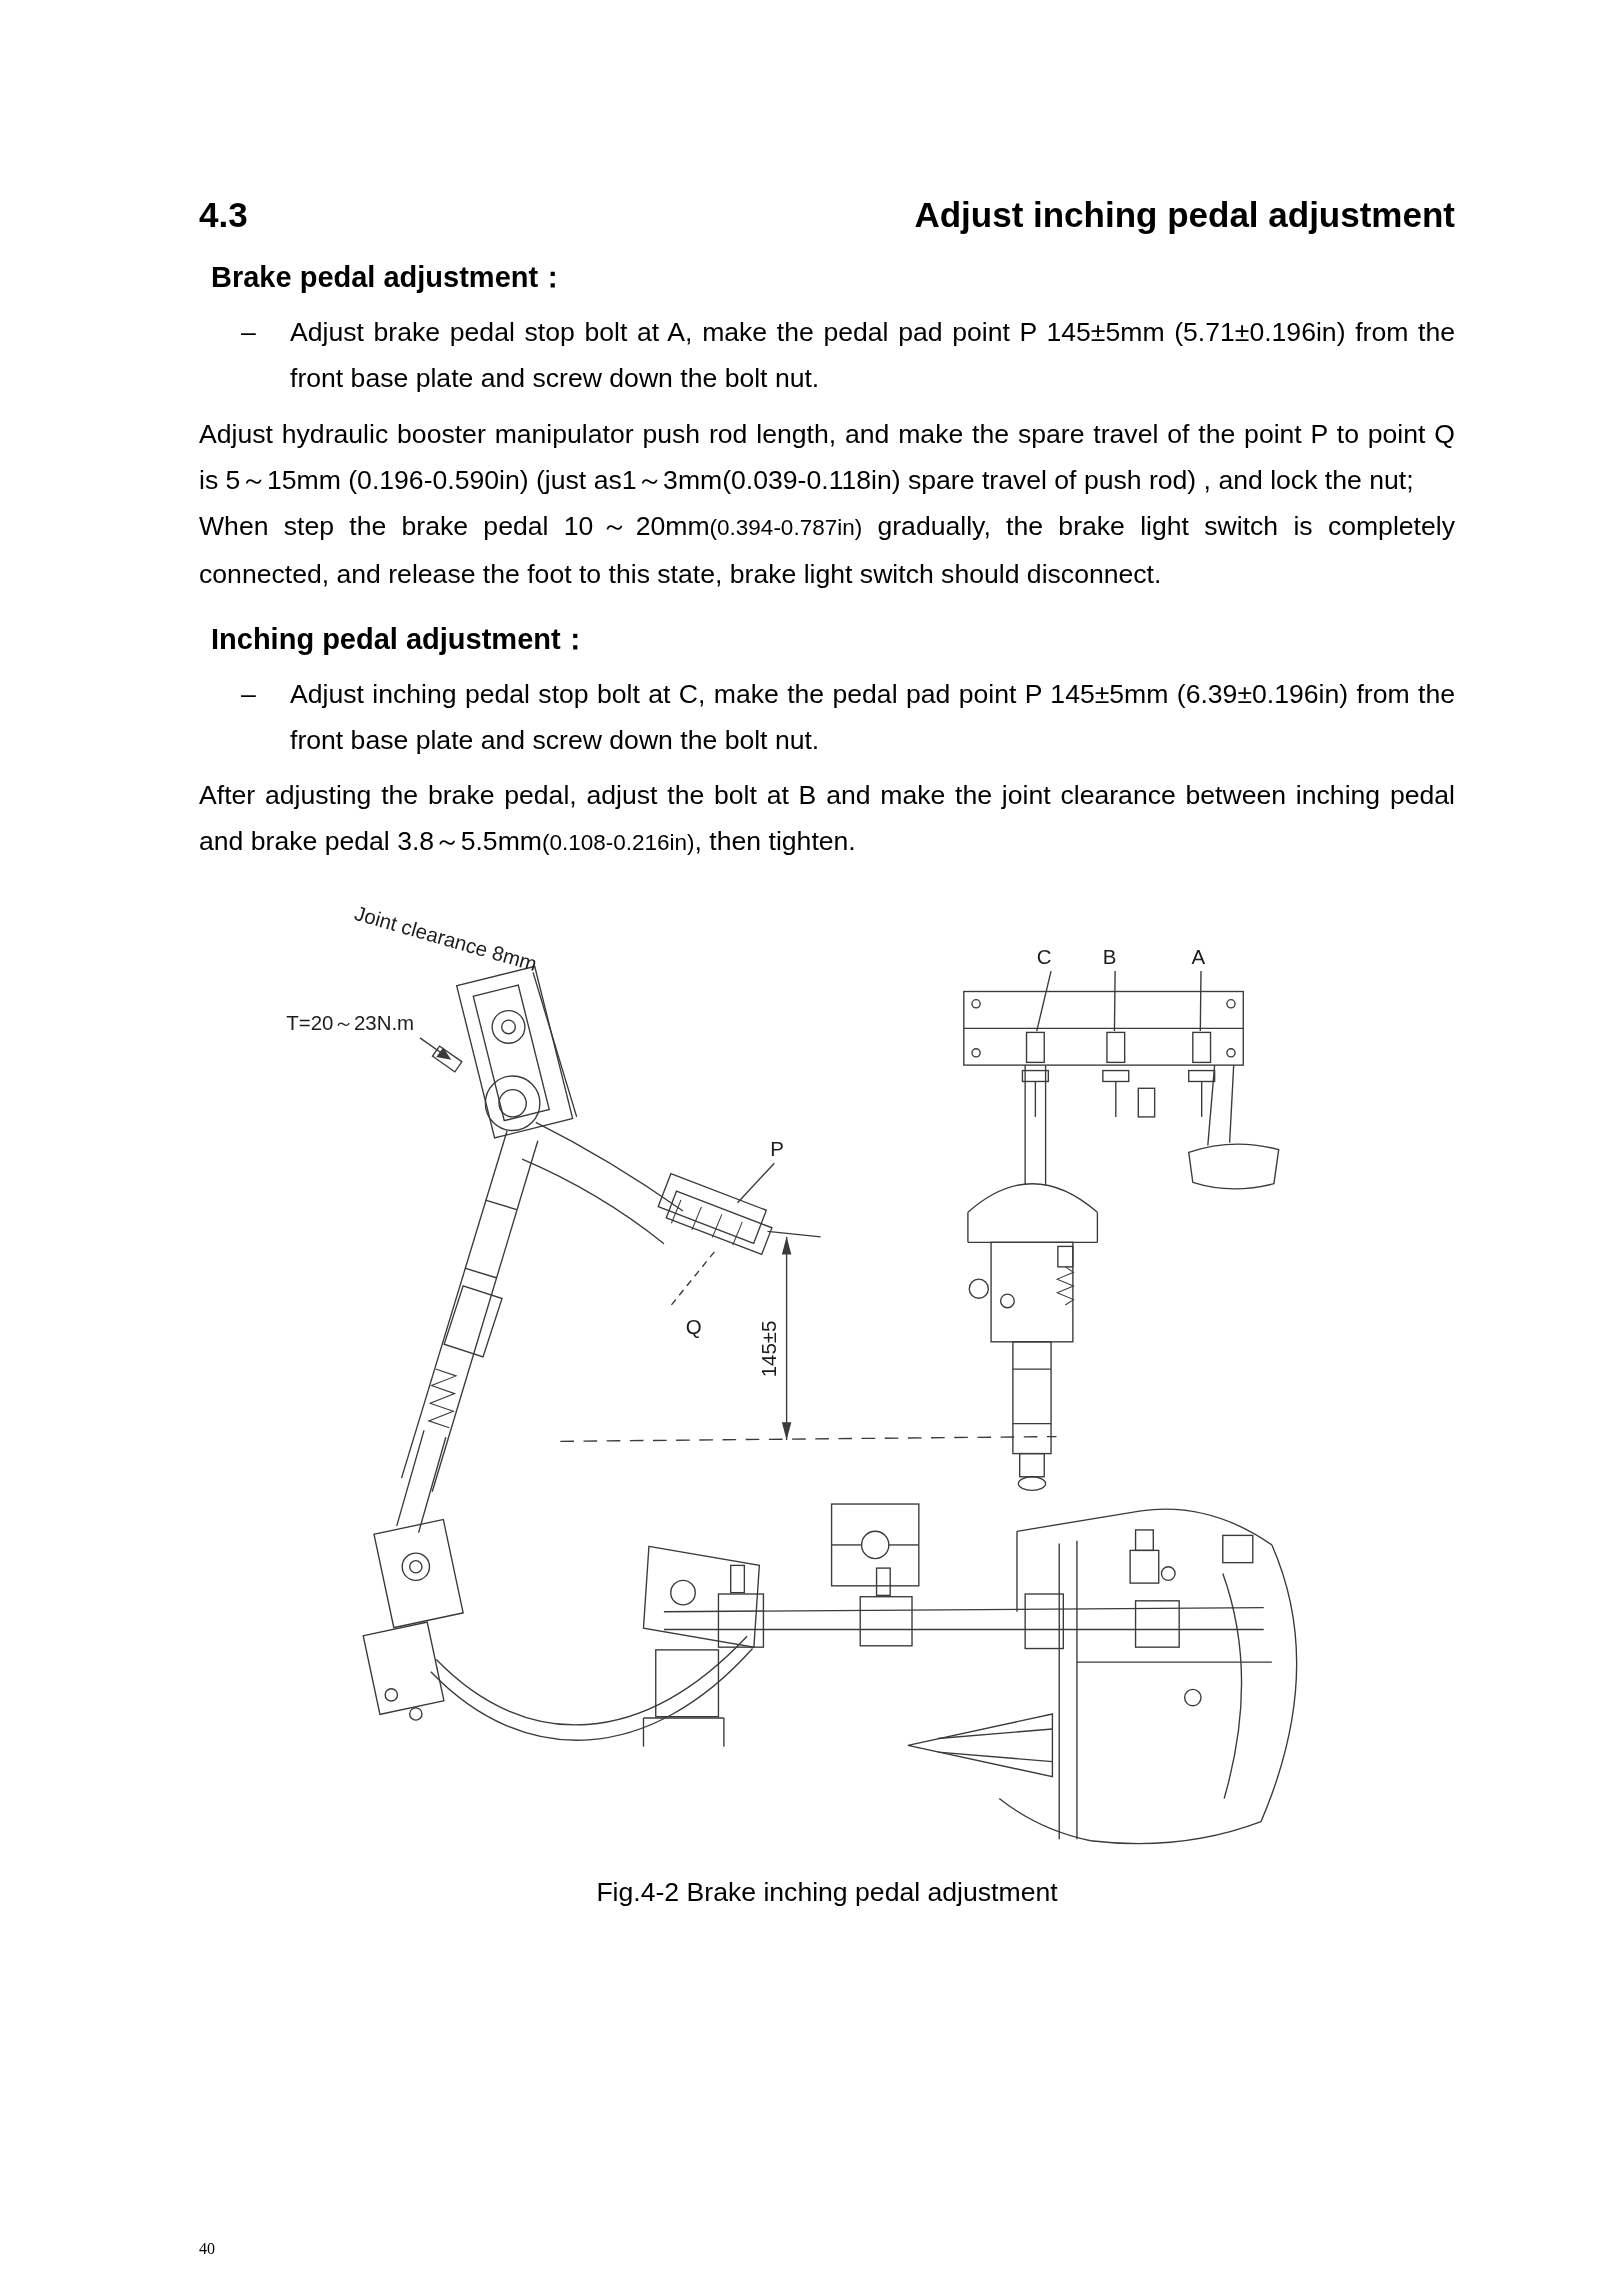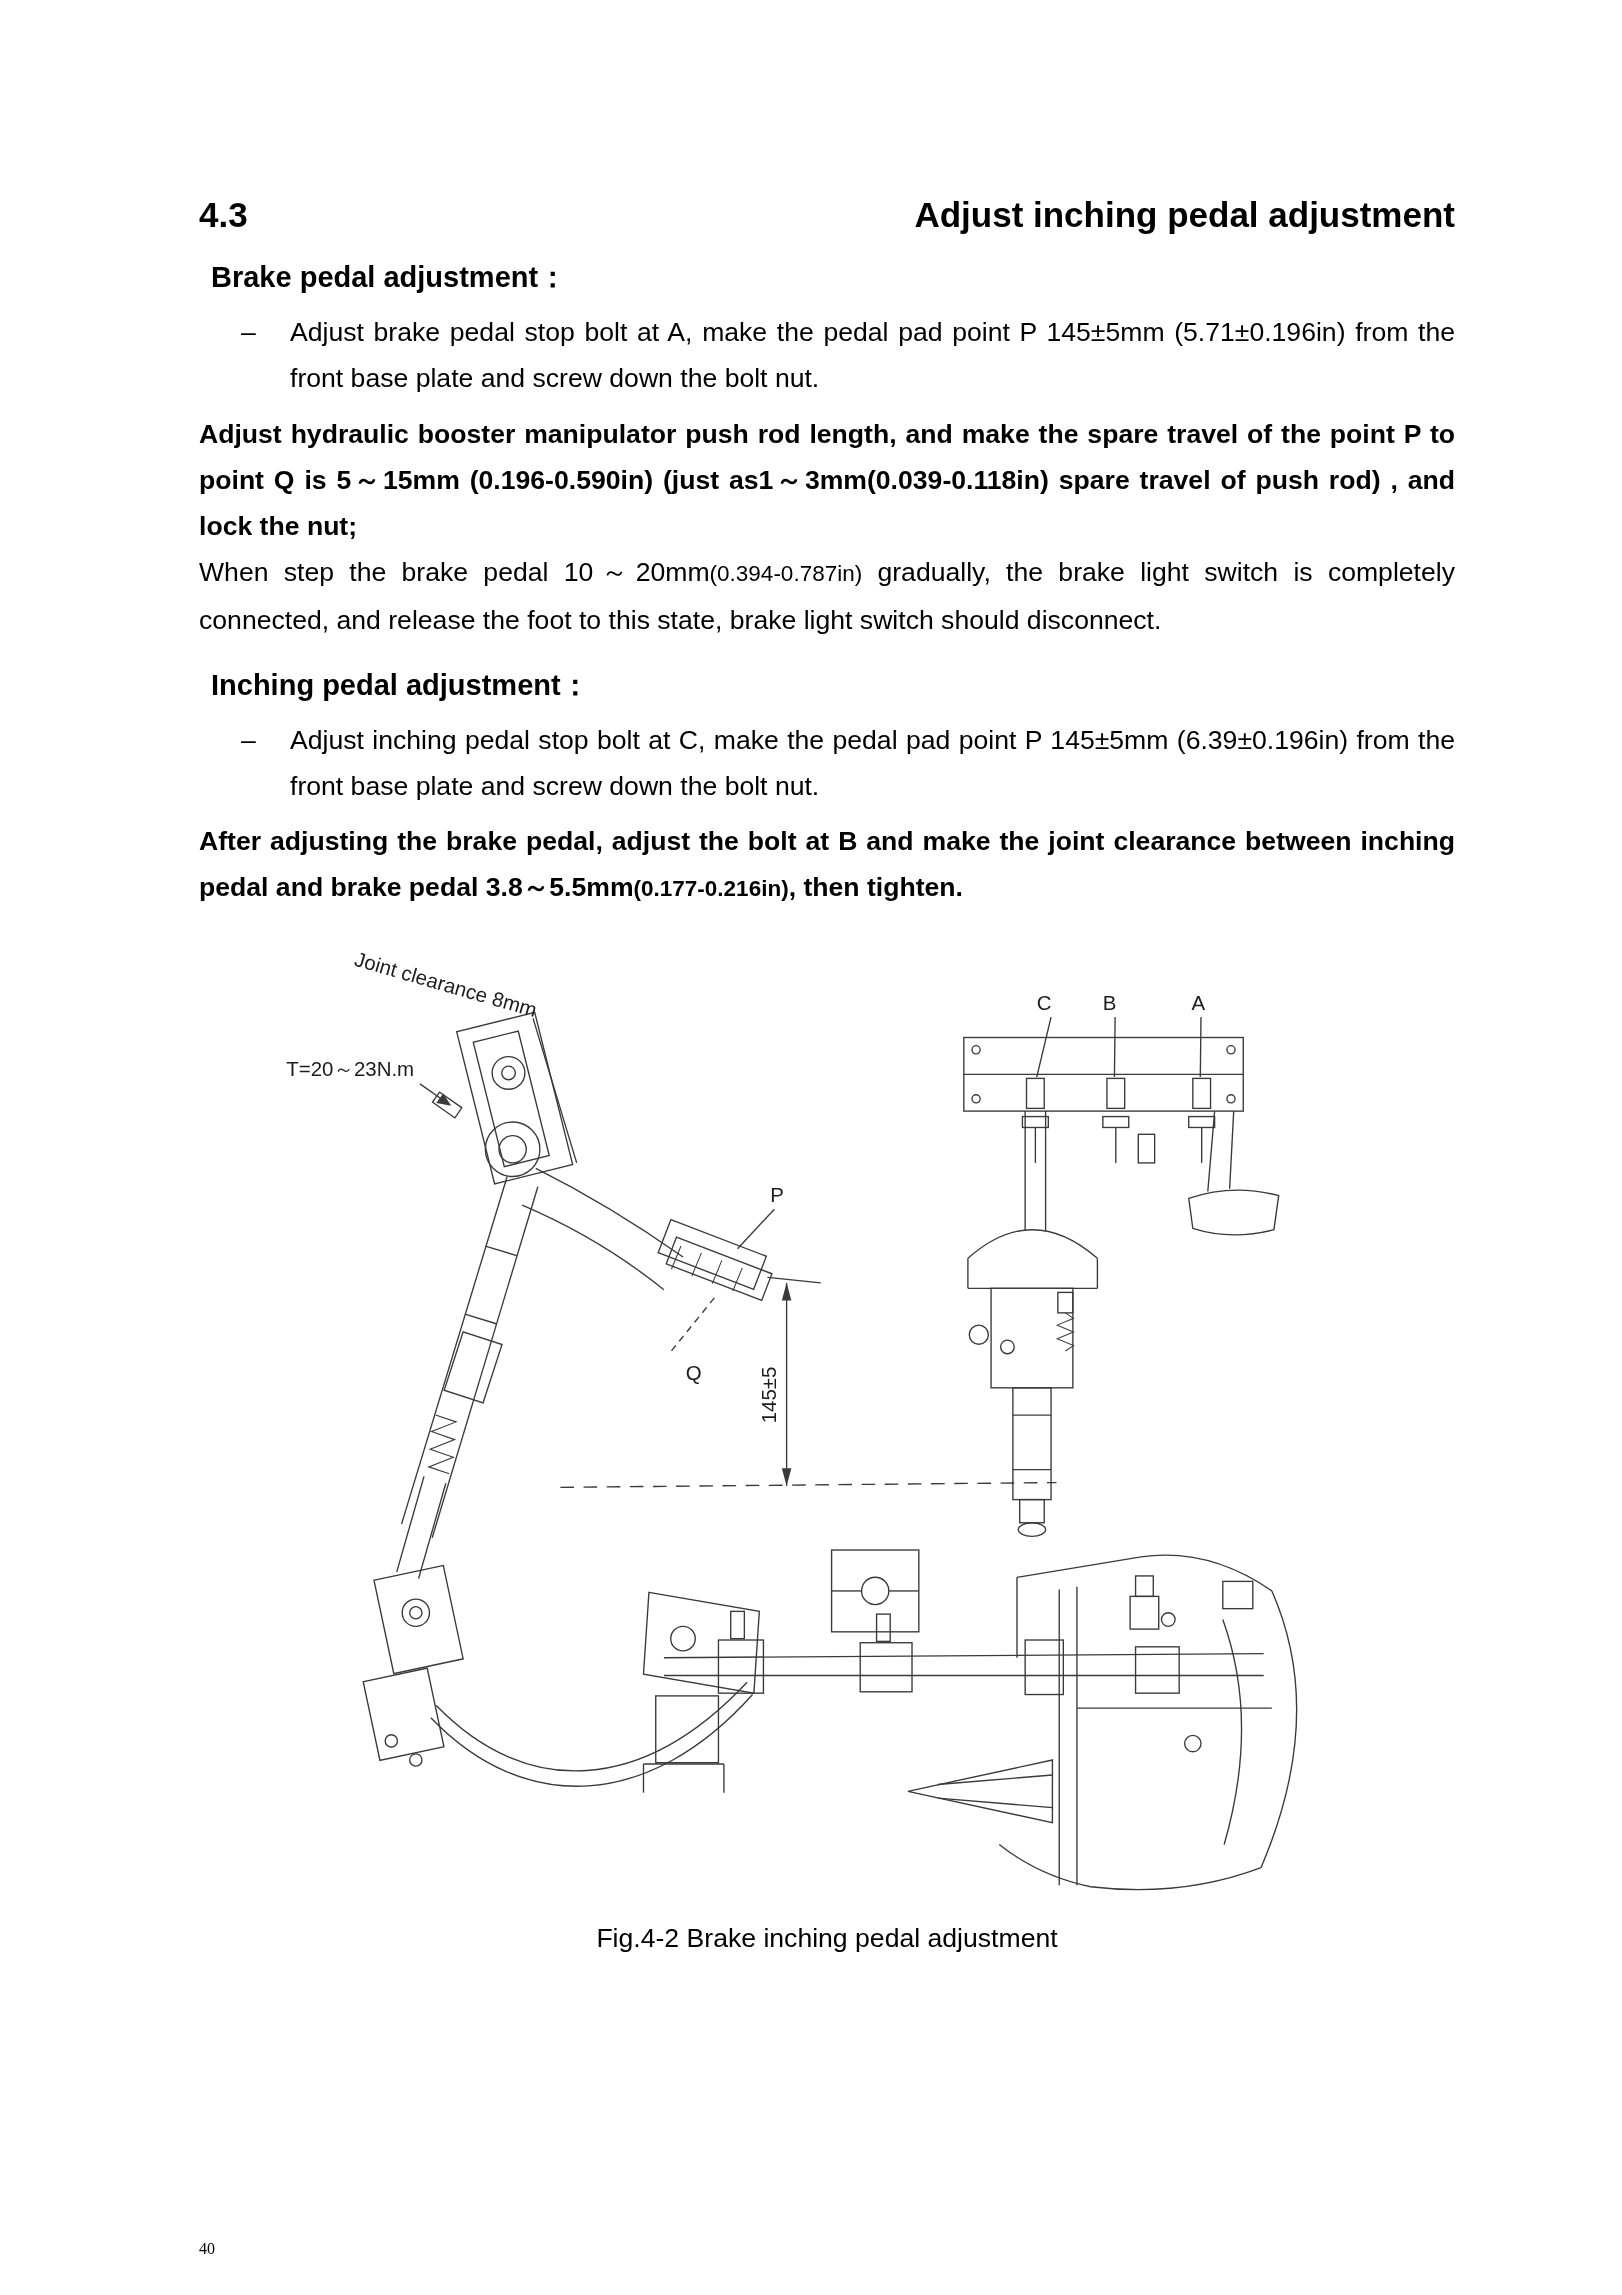--- a/index.html
+++ b/index.html
@@ -23,21 +23,21 @@
   }
   .section-title .num { margin-right: 45px; }
   h2.sub-heading {
     font-size: 29px; font-weight: bold;
     margin: 23px 0 11px 12px;
   }
   p.body-text {
     font-size: 26.6px; line-height: 46px;
     text-align: justify; margin: 0;
   }
-  p.body-text.spaced { margin-top: 9.5px; font-weight: bold; }
+  p.body-text.spaced { margin-top: 9.5px; }
   .bullet {
     position: relative;
     padding-left: 91px;
     margin-top: 11px;
   }
   .bullet .dash {
     position: absolute; left: 42px; top: 0;
   }
   .small-in {
     font-size: 22.5px;
@@ -81,21 +81,21 @@
 
     <p class="body-text"><span>When step the brake pedal 10～20mm</span><span class="small-in">(0.394-0.787in)</span><span> gradually, the brake light switch is completely connected, and release the foot to this state, brake light switch should disconnect.</span></p>
 
     <h2 class="sub-heading">Inching pedal adjustment：</h2>
 
     <p class="body-text bullet">
       <span class="dash">–</span>
       <span>Adjust inching pedal stop bolt at C, make the pedal pad point P 145±5mm (6.39±0.196in) from the front base plate and screw down the bolt nut.</span>
     </p>
 
-    <p class="body-text spaced"><span>After adjusting the brake pedal, adjust the bolt at B and make the joint clearance between inching pedal and brake pedal 3.8～5.5mm</span><span class="small-in">(0.177-0.216in)</span><span>, then tighten.</span></p>
+    <p class="body-text spaced"><span>After adjusting the brake pedal, adjust the bolt at B and make the joint clearance between inching pedal and brake pedal 3.8～5.5mm</span><span class="small-in">(0.108-0.216in)</span><span>, then tighten.</span></p>
 
     <div class="figure-block">
       <svg viewBox="0 0 1600 1410" width="1117" height="961">
         <g stroke="#3a3a3a" fill="none" stroke-width="2">
 
           <g>
             <rect x="282" y="120" width="118" height="230" transform="rotate(-14 341 235)"></rect>
             <rect x="302" y="142" width="68" height="188" transform="rotate(-14 336 236)"></rect>
             <circle cx="332" cy="198" r="24"></circle>
             <circle cx="332" cy="198" r="10"></circle>

